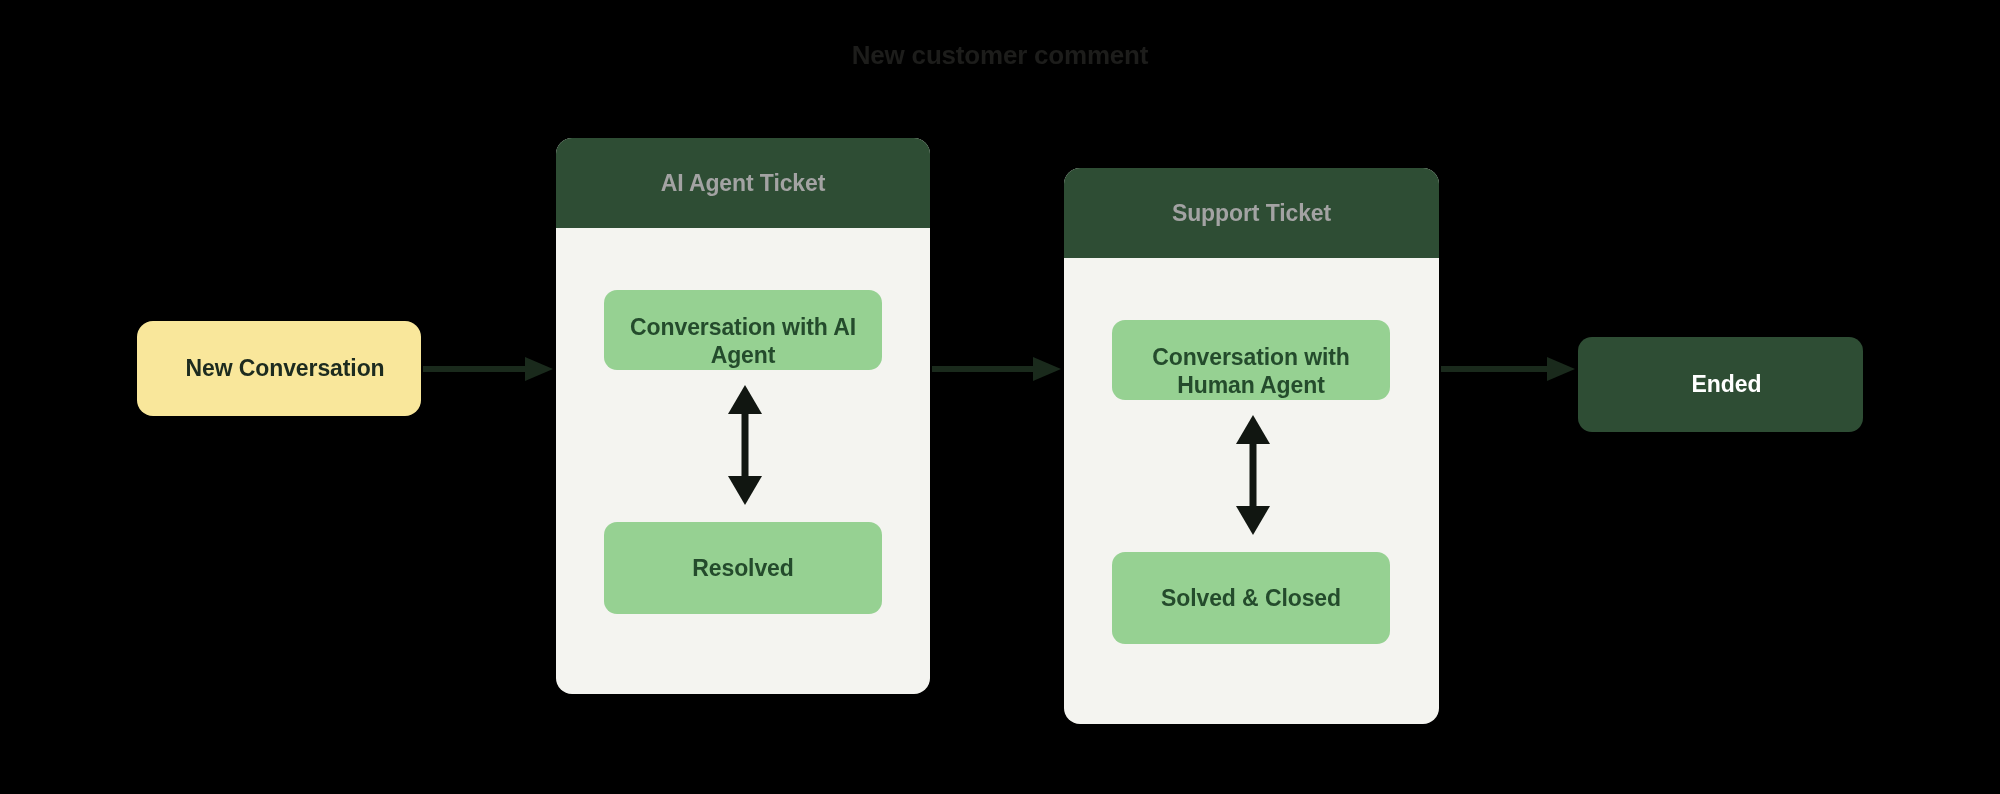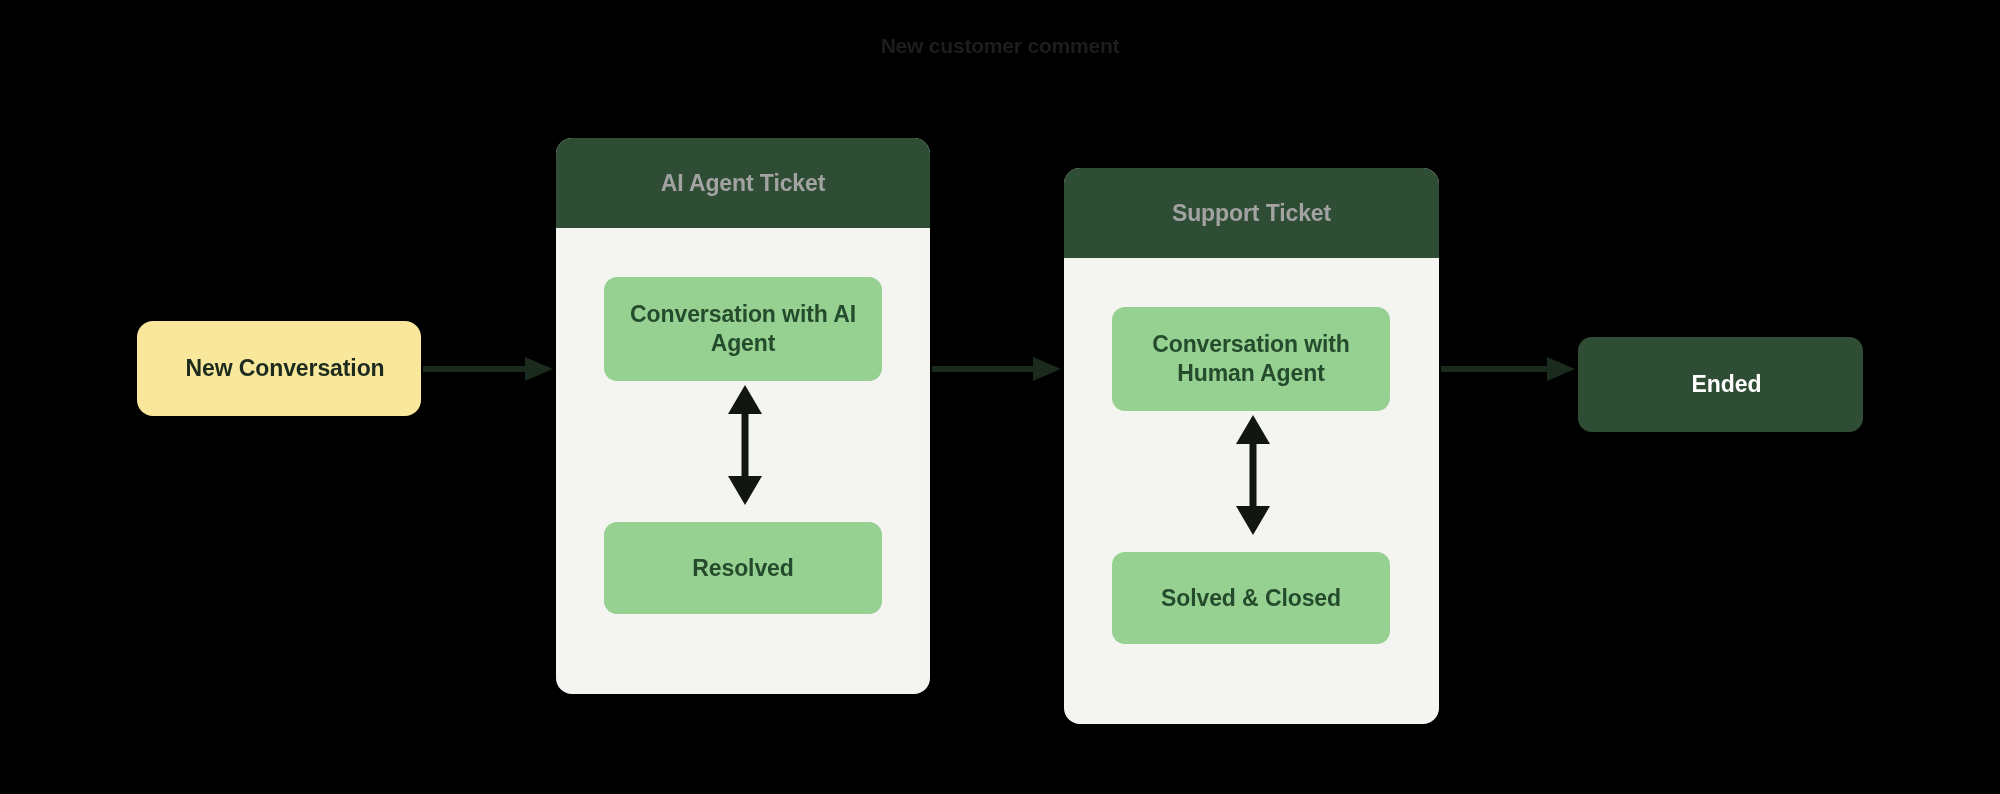--- a/index.html
+++ b/index.html
@@ -20,24 +20,24 @@
     left: 0; top: 0;
     width: 2000px;
     height: 794px;
     background: #000000;
   }
 
   
   .diagram-title {
     position: absolute;
     left: 0;
-    top: 34px;
+    top: 40px;
     width: 2000px;
     text-align: center;
-    font-size: 21px;
+    font-size: 26px;
     font-weight: 700;
     letter-spacing: -0.2px;
     color: #1d1d1b;
     white-space: nowrap;
   }
 
   
   .node {
     position: absolute;
     box-sizing: border-box;
@@ -123,22 +123,23 @@
     display: flex;
     align-items: center;
     justify-content: center;
     text-align: center;
     font-size: 23px;
     font-weight: 700;
     line-height: 1.24;
     letter-spacing: -0.1px;
   }
   .state-top {
-    top: 49px;
-    height: 104px;
+    top: 62px;
+    height: 80px;
+    align-items: flex-end;
   }
   .state-bottom {
     top: 294px;
     height: 92px;
   }
 
   
   .h-arrow {
     position: absolute;
     top: 355px;

